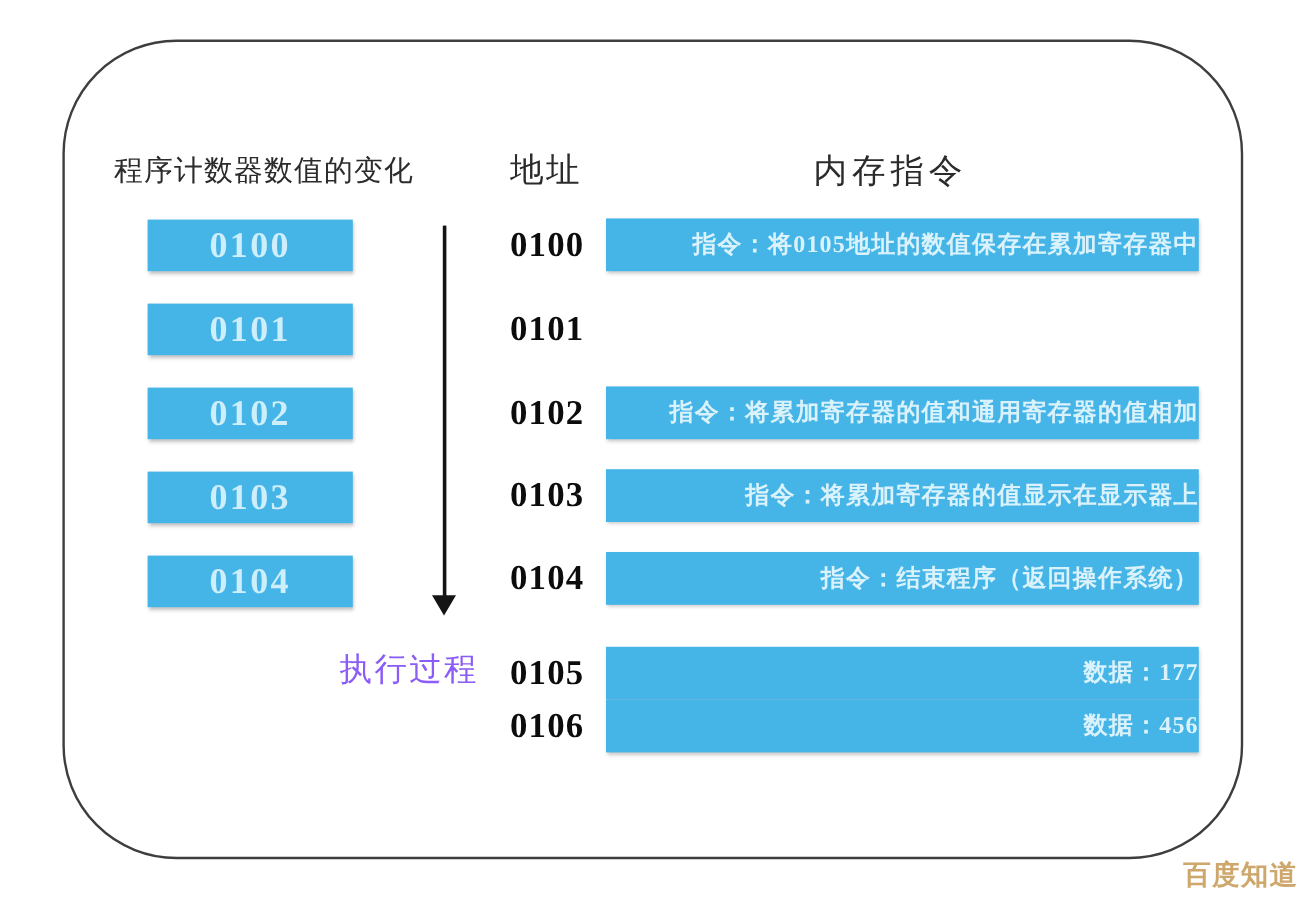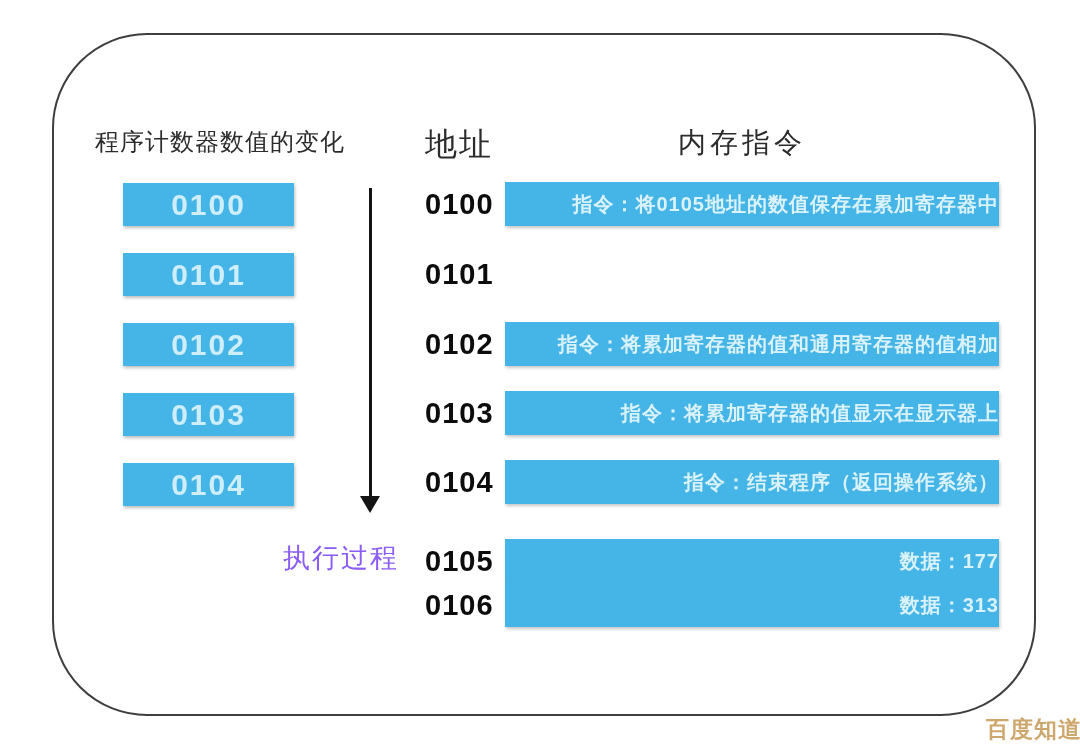--- a/index.html
+++ b/index.html
@@ -1,34 +1,34 @@
 <!DOCTYPE html>
 <html><head>
 <meta charset="utf-8">
 <style>
   html,body { margin:0; padding:0; background:#ffffff; }
   .canvas {
     position:relative;
     width:1080px; height:748px;
     background:#ffffff;
     overflow:hidden;
-    font-family:Liberation Sans, sans-serif;
+    font-family:Liberation Serif, serif;
   }
   .frame {
     position:absolute;
     left:52px; top:33px;
     width:984px; height:683px;
     border:2.5px solid #3e3e3e;
     border-radius:95px;
     background:#ffffff;
     box-sizing:border-box;
   }
   .hdr { position:absolute; color:#2b2b2b; white-space:nowrap; }
   .pc-header { left:95px; top:126px; font-size:24px; letter-spacing:1px; }
-  .addr-header { left:425px; top:123px; font-size:32px; letter-spacing:2px; }
+  .addr-header { left:425px; top:123px; font-size:28px; letter-spacing:2px; }
   .mem-header { left:678px; top:124px; font-size:28px; letter-spacing:4px; }
 
   .pc-box {
     position:absolute;
     left:123px; width:171px; height:43px;
     background:#45b4e6;
     box-shadow:1px 2px 3px rgba(70,70,70,0.35);
     color:#cdeefa;
     font-size:30px; font-weight:bold; letter-spacing:2px;
     text-align:center; line-height:43px;
@@ -125,18 +125,18 @@
   <div class="row row-4">
     <div class="addr">0104</div>
     <div class="mem-box">指令：结束程序（返回操作系统）</div>
   </div>
   <div class="row row-5">
     <div class="addr">0105</div>
     <div class="mem-box">数据：177</div>
   </div>
   <div class="row row-6">
     <div class="addr">0106</div>
-    <div class="mem-box">数据：313</div>
+    <div class="mem-box">数据：456</div>
   </div>
 
   <div class="watermark">百度知道</div>
 
 </div>
 
 </body></html>

